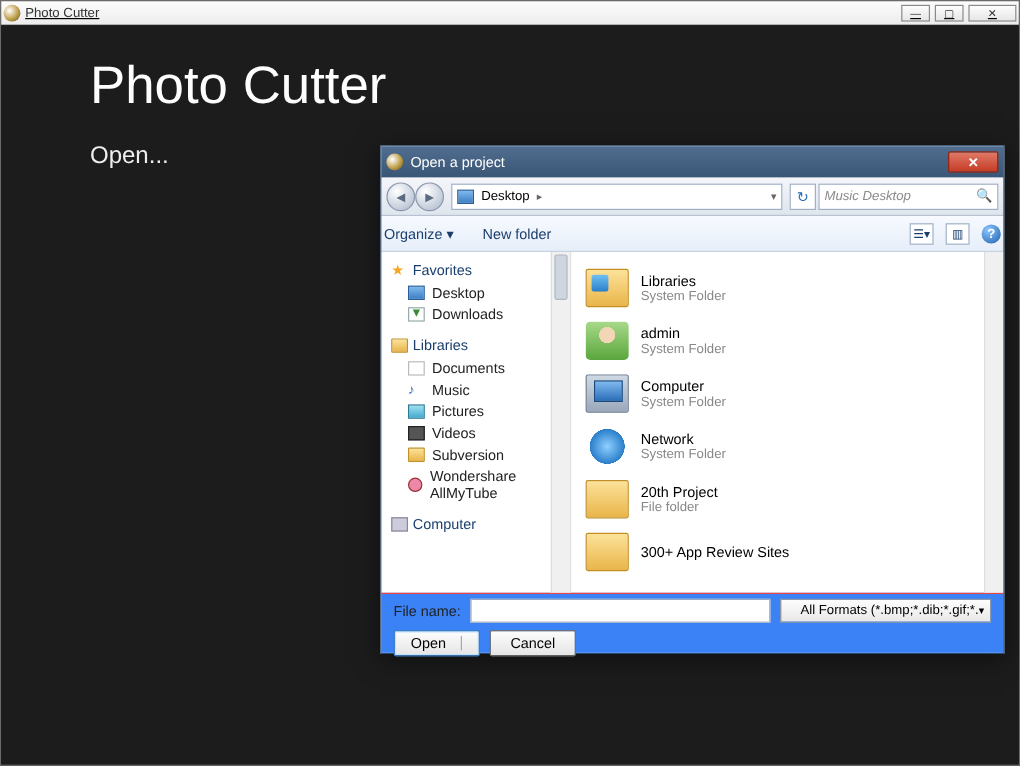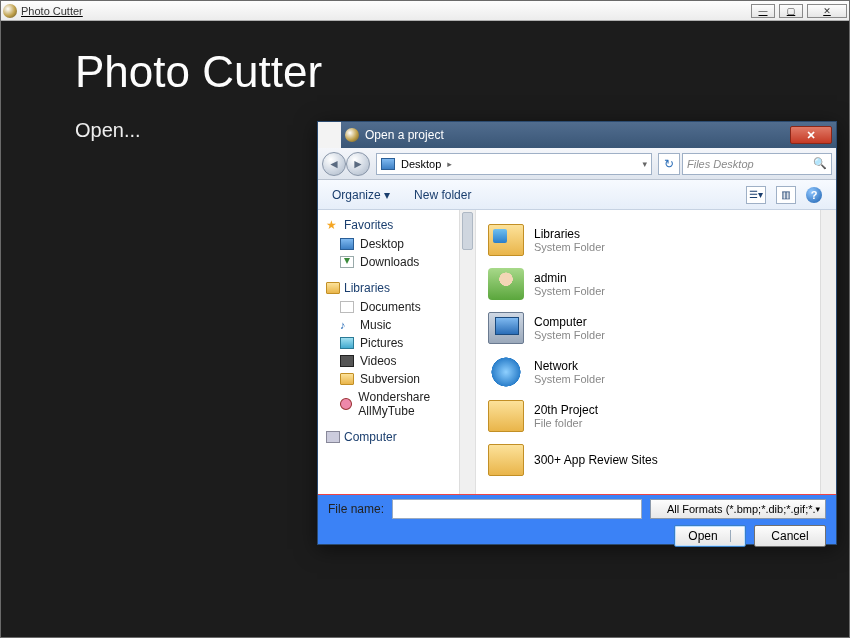--- a/index.html
+++ b/index.html
@@ -21,36 +21,36 @@
 .thumb-img { width: 200px; height: 268px; background: linear-gradient(135deg,#a8c96a 0%,#7fae3f 40%,#5d8b2c 100%); position: relative; overflow: hidden; }
 .thumb-img::before { content:""; position:absolute; inset:0; background:
   radial-gradient(circle at 48% 26%, #e8c9a4 7%, transparent 8%),
   radial-gradient(circle at 28% 60%, #e8c9a4 6%, transparent 7%),
   radial-gradient(circle at 62% 60%, #e8c9a4 6%, transparent 7%),
   radial-gradient(circle at 48% 45%, #d5c3ad 18%, transparent 19%); }
 .thumb-caption { height: 32px; display: flex; align-items: center; justify-content: center; font-size: 12px; color: #222; background: #fff; }
 
 
 .dialog { position: absolute; left: 316px; top: 120px; width: 520px; height: 424px; border: 1px solid #2b4a6f; background: #f3f3f3; box-shadow: 0 4px 20px rgba(0,0,0,.5); }
-.dlg-title { height: 26px; background: linear-gradient(#516d8f,#3a5676); display: flex; align-items: center; padding: 12px 4px; color: #fff; font-size: 12px; margin-left: 23px; }
+.dlg-title { height: 26px; background: linear-gradient(#516d8f,#3a5676); display: flex; align-items: center; padding: 12px 4px; color: #fff; font-size: 12px; }
 .dlg-title .app-icon { width: 14px; height: 14px; border-radius: 50%; background: radial-gradient(circle at 35% 35%, #fff, #bfa04a 55%, #5a4a20); margin-right: 6px; }
 .dlg-close { margin-left: auto; width: 42px; height: 18px; background: linear-gradient(#e07a67,#c53a25); border: 1px solid #8a2718; border-radius: 2px; color: #fff; display: flex; align-items: center; justify-content: center; font-size: 11px; font-weight: bold; }
 
 .dlg-nav { height: 32px; background: linear-gradient(#f4f6fa,#dfe5ee); border-bottom: 1px solid #b9c2cf; display: flex; align-items: center; padding: 0 4px; gap: 2px; }
 .nav-arrows { display: flex; gap: 0; }
 .nav-arrow { width: 24px; height: 24px; border-radius: 50%; background: radial-gradient(circle at 35% 30%, #fff, #cfd7e2 55%, #aab6c6); border: 1px solid #8a97aa; display: flex; align-items: center; justify-content: center; color: #5a6a80; font-size: 12px; }
 .bread { flex: 1; height: 22px; margin: 0 4px; background: #fff; border: 1px solid #9fb0c6; display: flex; align-items: center; padding: 0 4px; font-size: 11px; gap: 6px; }
 .bread .desk-icon { width: 14px; height: 12px; background: linear-gradient(#7fb9f0,#3d7fc4); border: 1px solid #2a5e96; }
 .bread .chev { font-size: 9px; color: #666; }
 .bread .end { margin-left: auto; display:flex; align-items:center; gap:4px; }
 .refresh { width: 22px; height: 22px; border: 1px solid #9fb0c6; background:#fff; color:#2a6db7; display:flex; align-items:center; justify-content:center; font-size:12px; }
 .search { width: 150px; height: 22px; border: 1px solid #9fb0c6; background: #fff; display: flex; align-items: center; padding: 0 4px; font-size: 11px; color: #8a8a8a; font-style: italic; }
 .search .mag { margin-left: auto; color: #3a6aa5; font-style: normal; }
 
-.toolbar { height: 30px; background: linear-gradient(#f7faff,#e6eef9); border-bottom: 1px solid #c6d2e2; display: flex; align-items: center; padding: 0 14px; font-size: 12px; color: #1a3e6e; gap: 24px; }
+.toolbar { height: 30px; background: linear-gradient(#f7faff,#e6eef9); border-bottom: 1px solid #c6d2e2; display: flex; align-items: center; padding: 0 2px; font-size: 12px; color: #1a3e6e; gap: 24px; }
 .toolbar .right { margin-left: auto; display: flex; align-items: center; gap: 10px; }
 .view-btn { width: 20px; height: 18px; border: 1px solid #9fb0c6; background: #fff; display:flex; align-items:center; justify-content:center; font-size:10px; }
 .help { width: 16px; height: 16px; border-radius: 50%; background: radial-gradient(circle at 35% 30%,#8fc6ff,#1a5fae); color:#fff; display:flex; align-items:center; justify-content:center; font-size:11px; font-weight:bold; }
 
 .dlg-body { display: flex; height: 284px; background: #fff; }
 .tree { width: 158px; border-right: 1px solid #e0e0e0; padding: 8px 4px 4px 8px; font-size: 12px; overflow: hidden; position: relative; }
 .tree-scroll { position:absolute; right:0; top:0; bottom:0; width:16px; background:#f0f0f0; border-left:1px solid #ddd; }
 .tree-scroll::before { content:""; position:absolute; top:2px; left:2px; right:2px; height:36px; background:#cfd6df; border:1px solid #aeb8c4; border-radius:2px; }
 .tree-group { margin-bottom: 10px; }
 .tree-head { display: flex; align-items: center; gap: 4px; font-weight: 400; color: #1a3e6e; margin-bottom: 3px; }
@@ -81,21 +81,21 @@
 .big-ico.folder { background: linear-gradient(#fce29a,#e9b54a); border:1px solid #c28f25; border-radius:2px; }
 .file-txt .name { color: #000; }
 .file-txt .sub { color: #888; font-size: 11px; }
 
 .dlg-bottom { height: 50px; border-top: 1px solid #ef4444; background: #3b82f6; padding: 4px 10px; font-size: 12px; }
 .row1 { display: flex; align-items: center; gap: 8px; margin-bottom: 6px; }
 .row1 label { color: #222; }
 .file-input { flex: 1; height: 20px; border: 1px solid #9aaac0; background: #fff; }
 .filter { width: 176px; height: 20px; border: 1px solid #8a98aa; background: linear-gradient(#fdfdfd,#e8e8e8); font-size: 11px; padding: 0 16px; display:flex; align-items:center; white-space:nowrap; overflow:hidden; }
 .filter .car { margin-left:auto; font-size:9px; }
-.row2 { display: flex; justify-content: flex-end; gap: 8px; }
+.row2 { display: flex; gap: 8px; }
 .btn { height: 22px; border: 1px solid #707070; background: linear-gradient(#fdfdfd,#e5e5e5); font-size: 12px; display:flex; align-items:center; justify-content:center; border-radius:2px; }
 .btn.open { width: 72px; border-color:#3a7fc4; box-shadow: inset 0 0 0 1px #bfe0ff; position:relative; padding-right:14px; }
 .btn.open::after { content:""; position:absolute; right:4px; top:4px; bottom:4px; width:10px; border-left:1px solid #9ab; display:flex; align-items:center; }
 .btn.cancel { width: 72px; }
 </style>
 </head>
 <body>
 
 <div class="main-window">
   <div class="title-bar">
@@ -131,21 +131,21 @@
       <div class="bread">
         <span class="desk-icon"></span>
         <span>Desktop</span>
         <span class="chev">▸</span>
         <span class="end">
             <span class="chev">▾</span>
           </span>
       </div>
       <div class="refresh">↻</div>
       <div class="search">
-        <span>Files Desktop</span>
+        <span>Music Desktop</span>
         <span class="mag">🔍</span>
       </div>
     </div>
 
     <div class="toolbar">
       <span><span>Organize</span> <span>▾</span></span>
       <span>New folder</span>
       <div class="right">
         <div class="view-btn">☰<span>▾</span></div>
         <div class="view-btn">▥</div>

